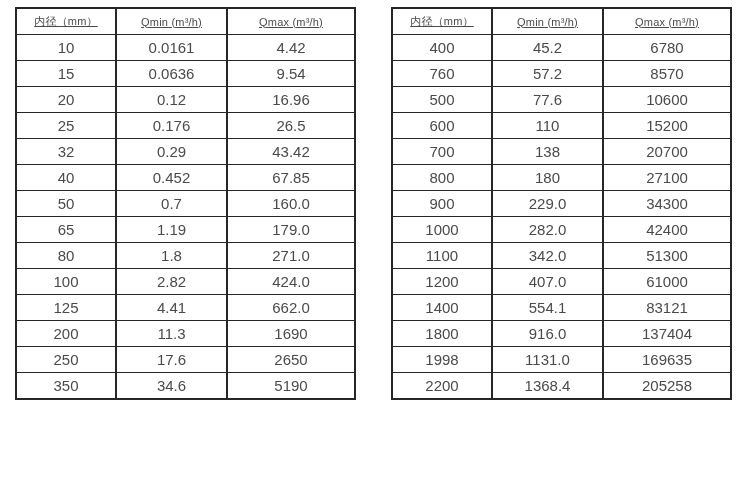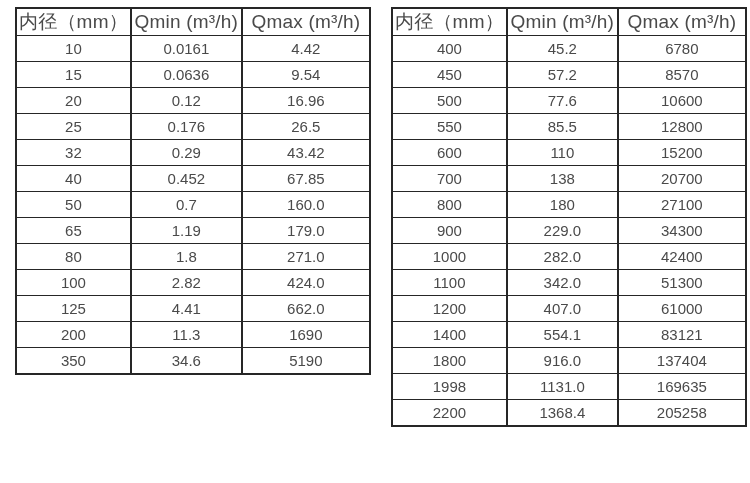--- a/index.html
+++ b/index.html
@@ -44,22 +44,23 @@
     white-space: nowrap;
     overflow: hidden;
   }
   table.spec-table { border: 2px solid #262626; }
 
   table.spec-table col.c-dia  { width: 100px; }
   table.spec-table col.c-qmin { width: 111px; }
   table.spec-table col.c-qmax { width: 128px; }
 
   table.spec-table th {
-    font-size: 19px;
+    font-size: 11px;
     letter-spacing: 0.2px;
+    text-decoration: underline;
   }
 </style>
 </head>
 <body>
 
 <div class="page">
 
   <table class="spec-table left">
     <colgroup>
       <col class="c-dia">
@@ -128,20 +129,25 @@
           <td>125</td>
           <td>4.41</td>
           <td>662.0</td>
         </tr>
         <tr>
           <td>200</td>
           <td>11.3</td>
           <td>1690</td>
         </tr>
         <tr>
+          <td>250</td>
+          <td>17.6</td>
+          <td>2650</td>
+        </tr>
+        <tr>
           <td>350</td>
           <td>34.6</td>
           <td>5190</td>
         </tr>
       </tbody>
   </table>
 
   <table class="spec-table right">
     <colgroup>
       <col class="c-dia">
@@ -155,35 +161,30 @@
           <th>Qmax (m³/h)</th>
         </tr>
     </thead>
     <tbody>
         <tr>
           <td>400</td>
           <td>45.2</td>
           <td>6780</td>
         </tr>
         <tr>
-          <td>450</td>
+          <td>760</td>
           <td>57.2</td>
           <td>8570</td>
         </tr>
         <tr>
           <td>500</td>
           <td>77.6</td>
           <td>10600</td>
         </tr>
         <tr>
-          <td>550</td>
-          <td>85.5</td>
-          <td>12800</td>
-        </tr>
-        <tr>
           <td>600</td>
           <td>110</td>
           <td>15200</td>
         </tr>
         <tr>
           <td>700</td>
           <td>138</td>
           <td>20700</td>
         </tr>
         <tr>

